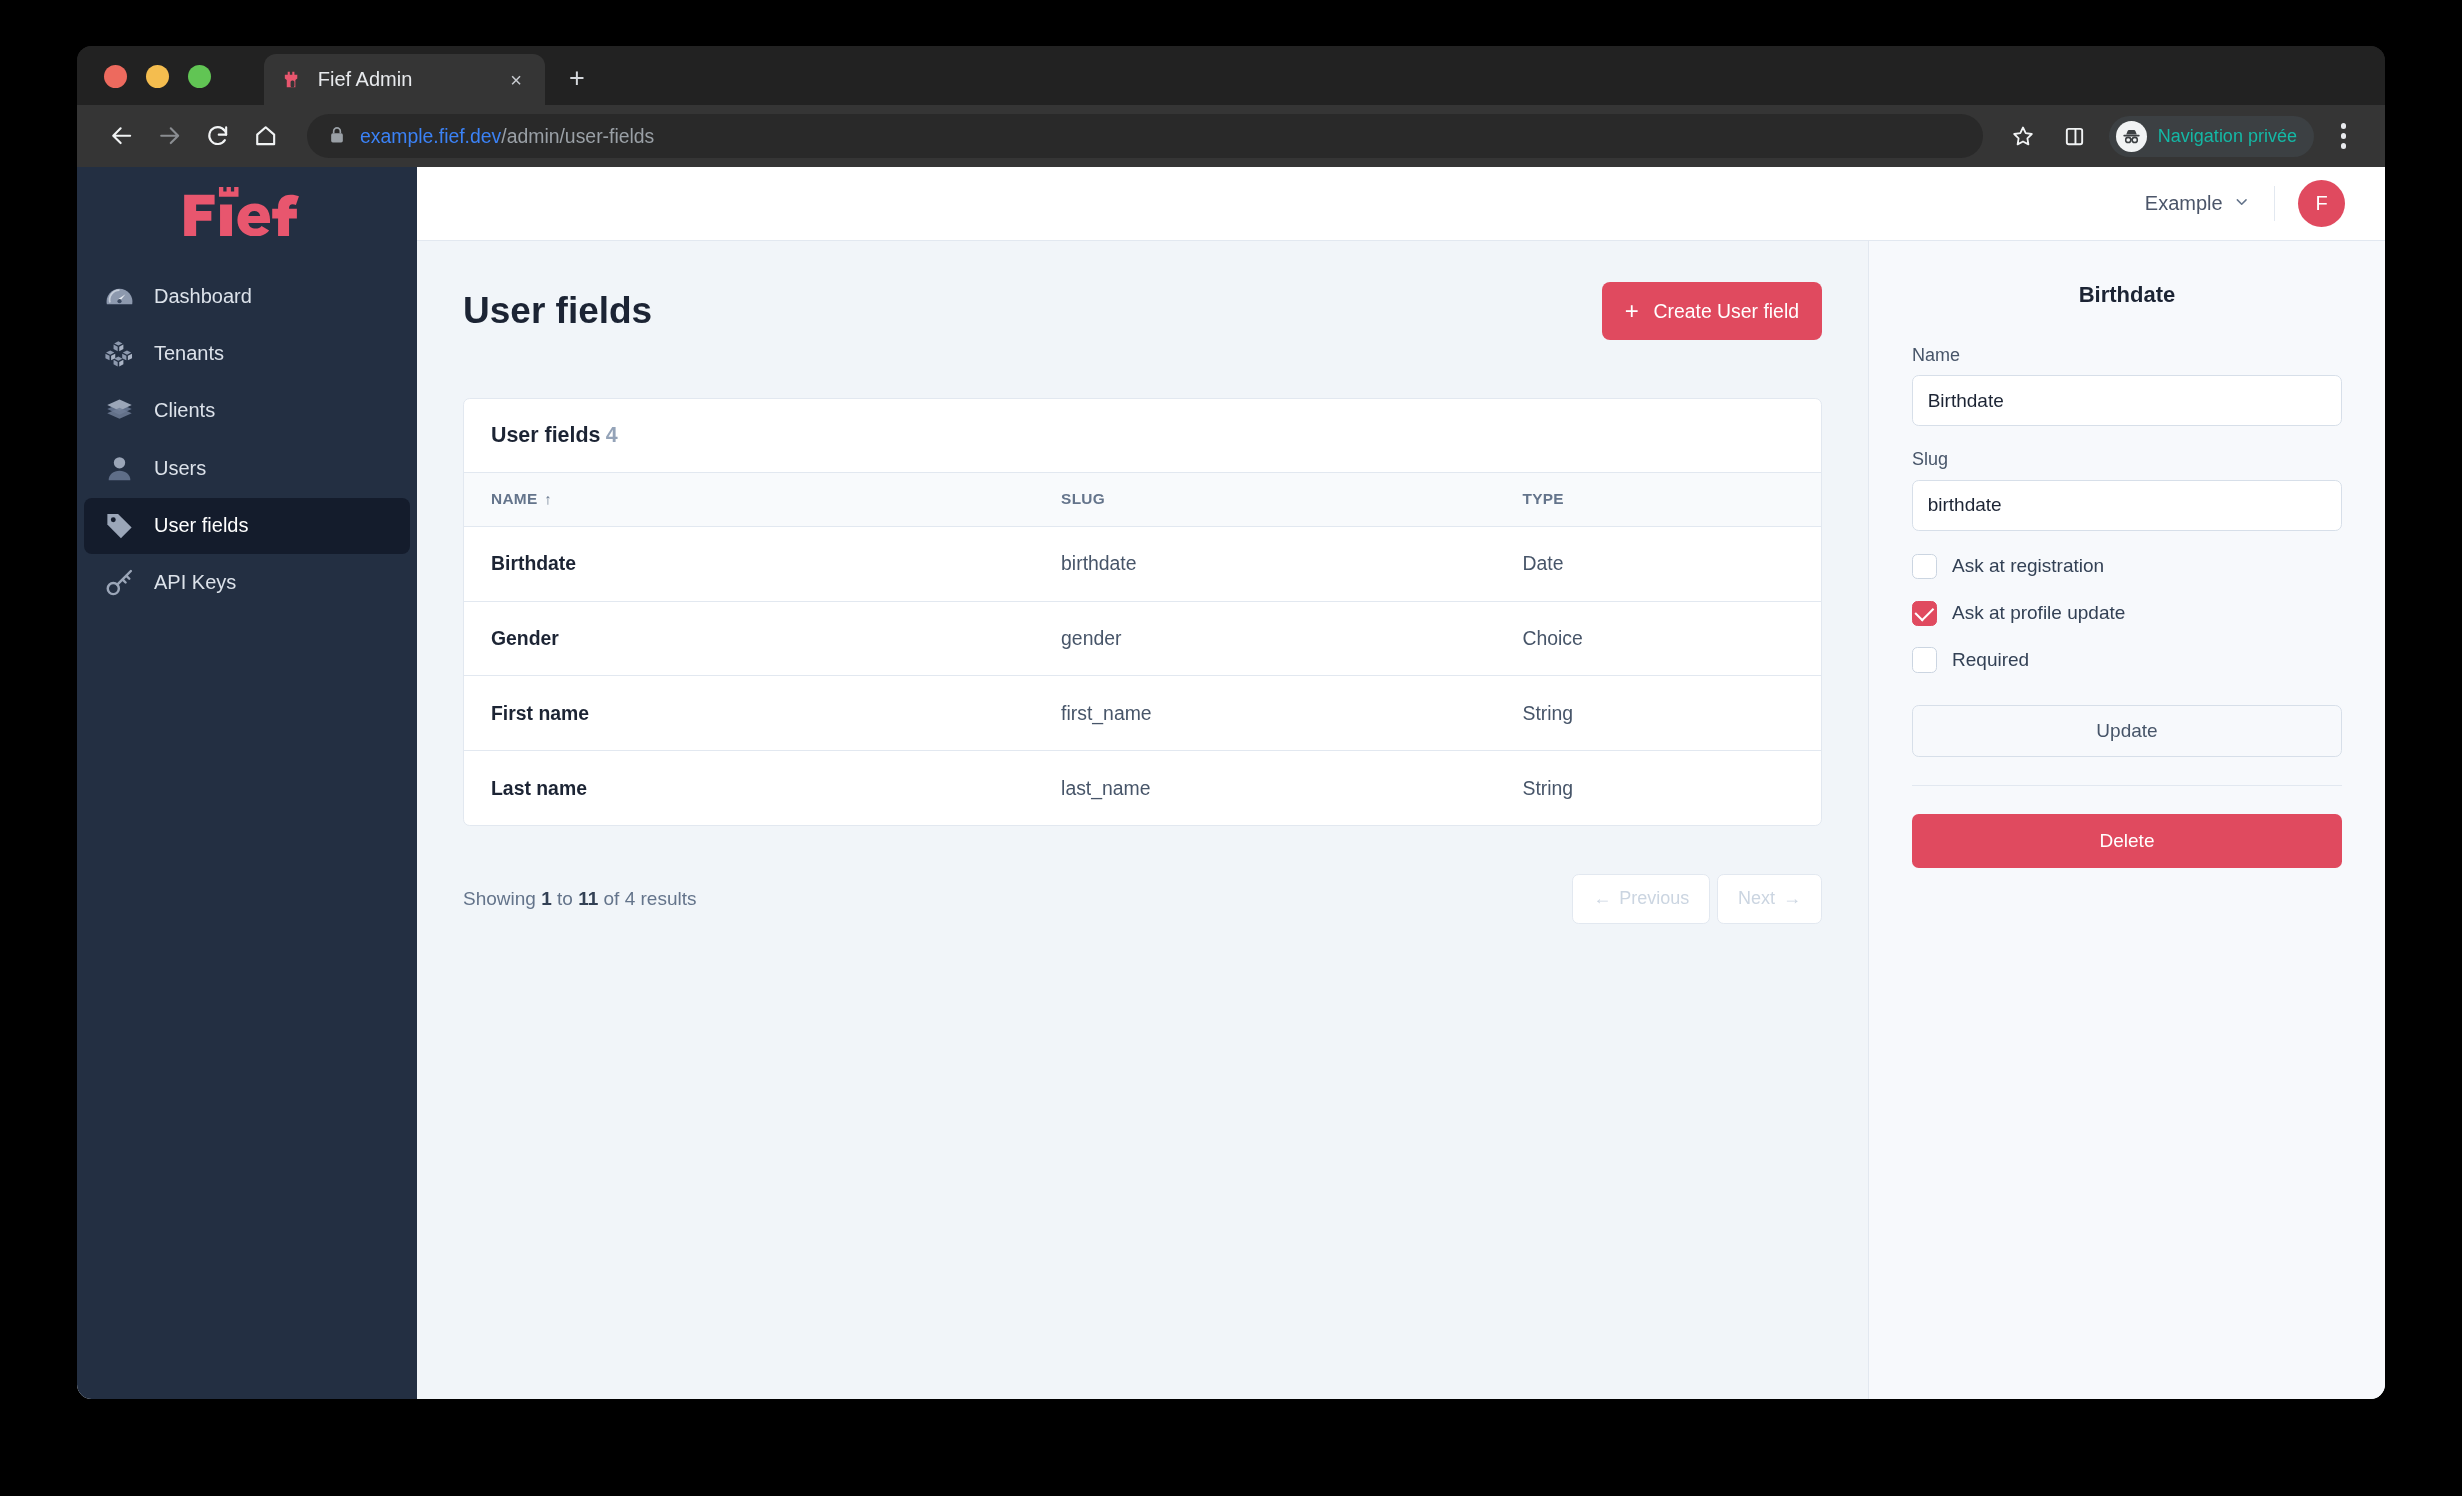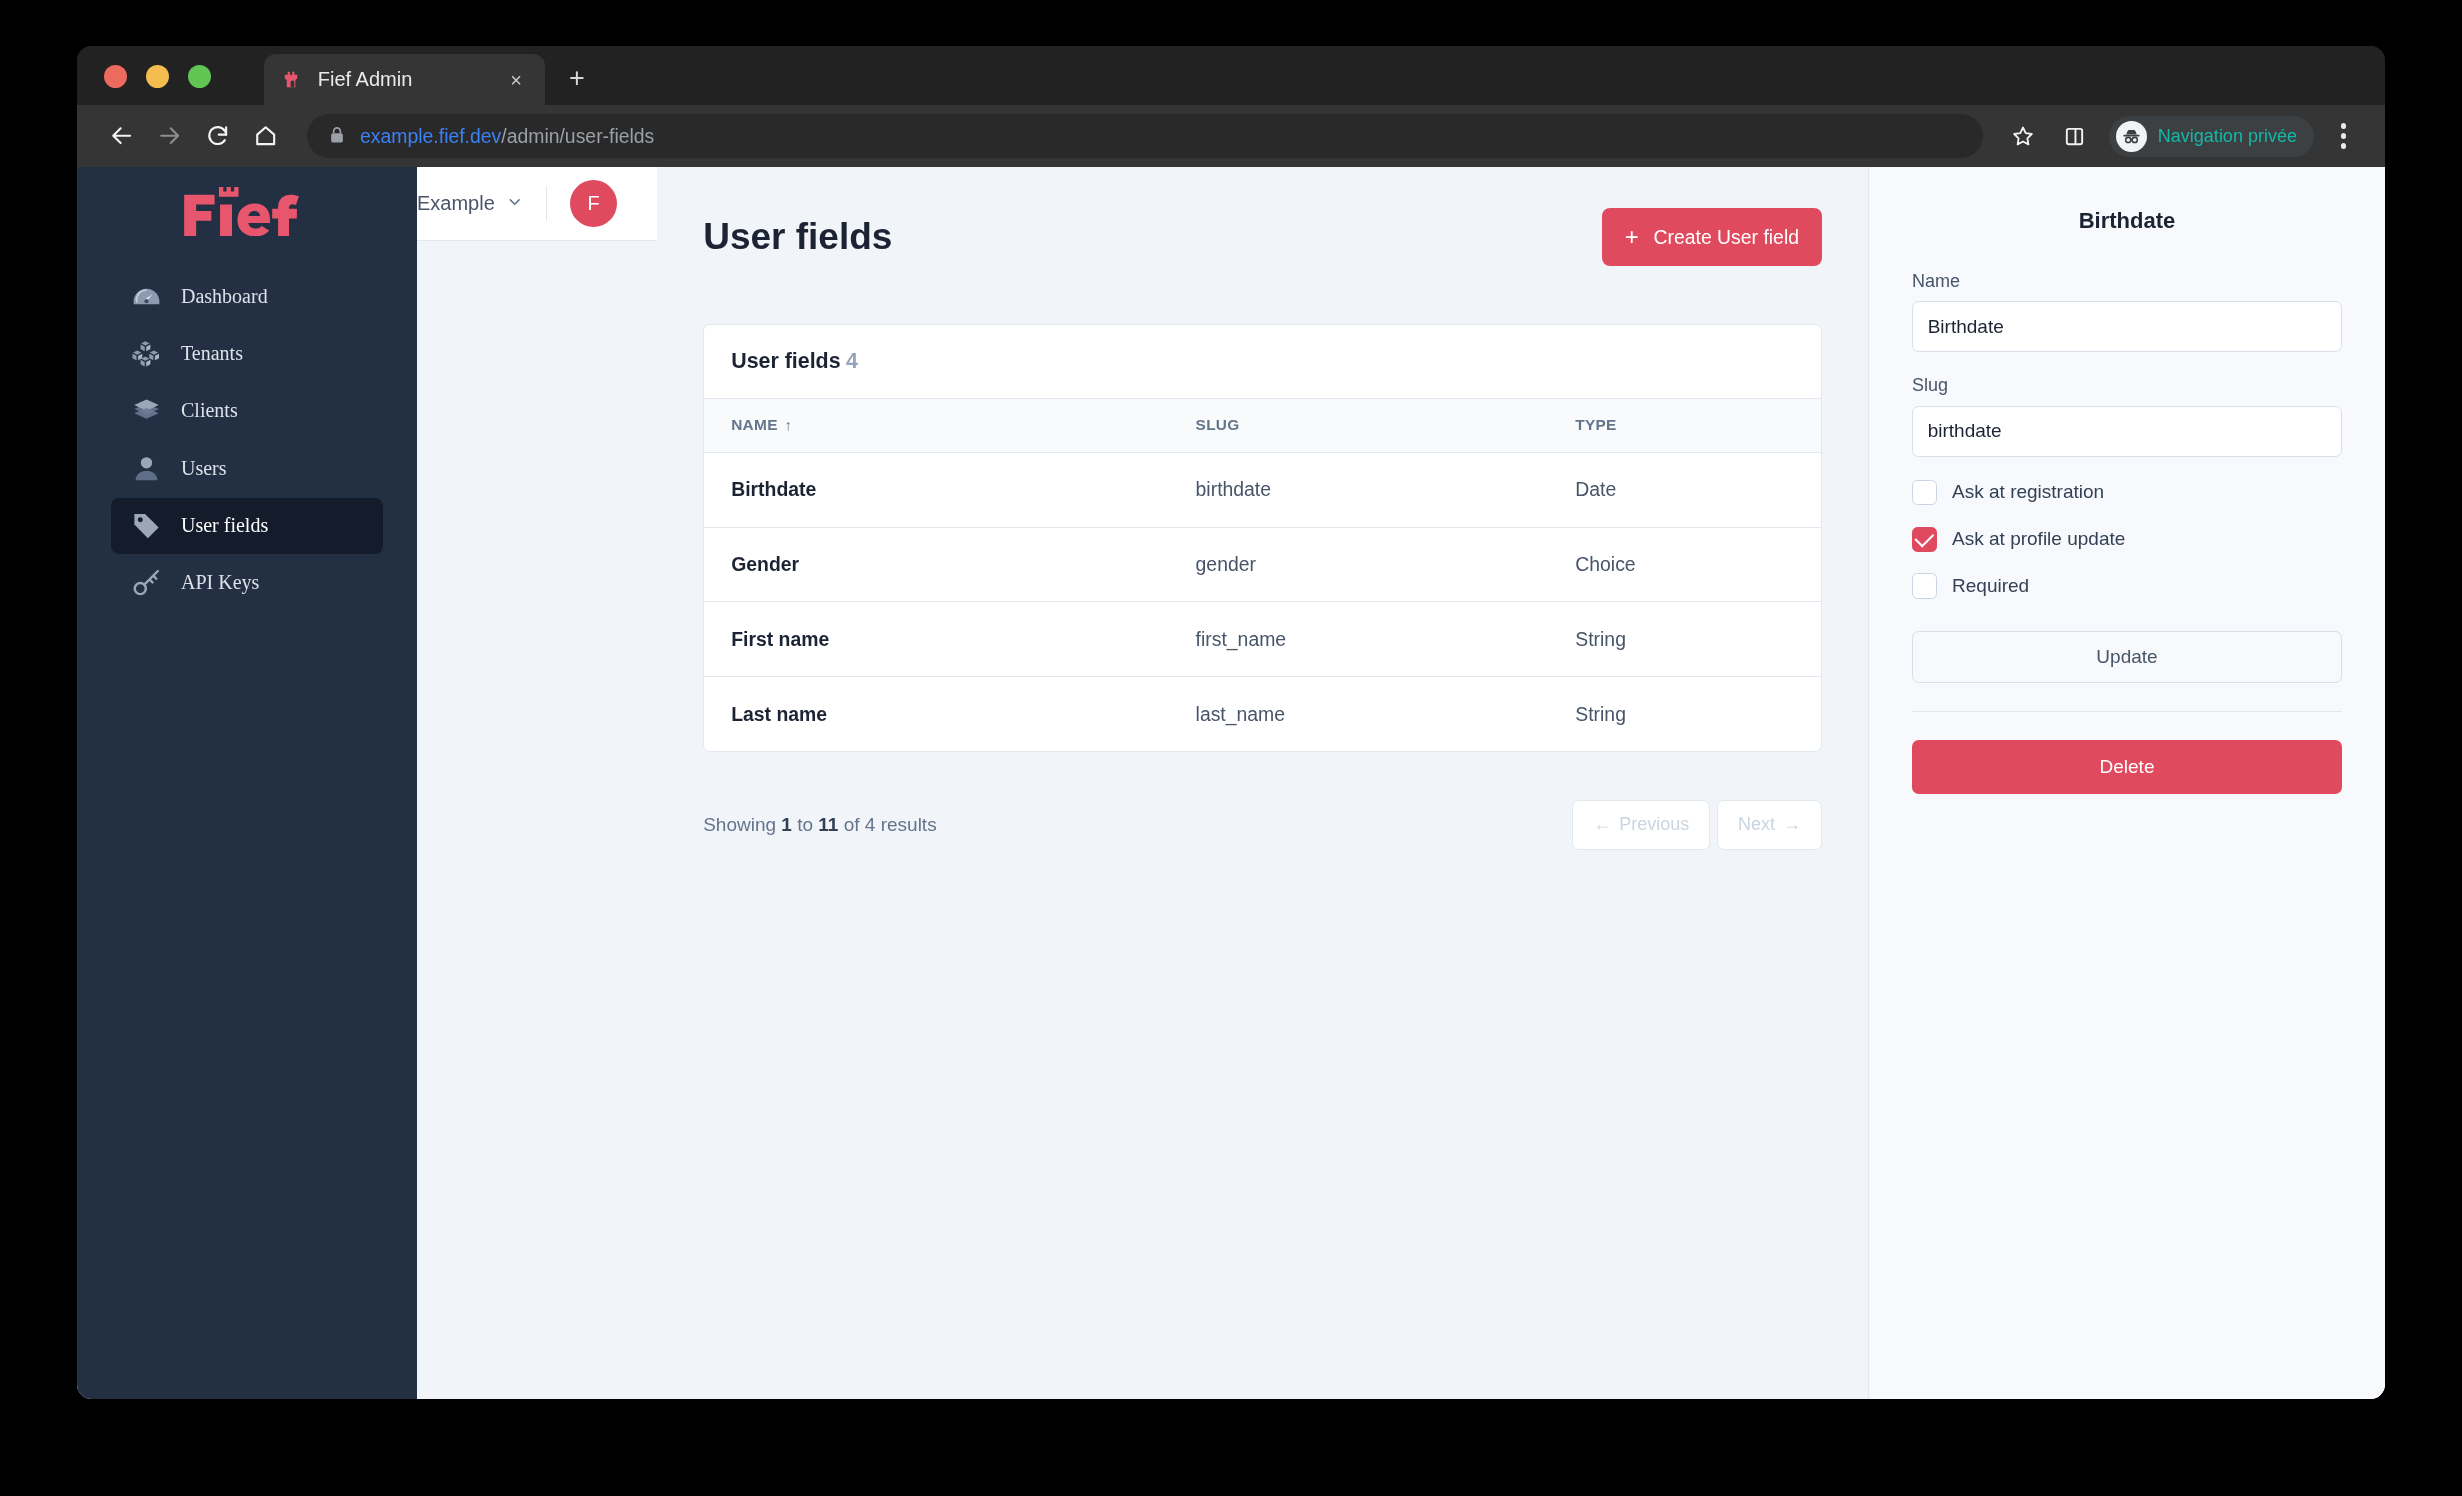--- a/index.html
+++ b/index.html
@@ -156,40 +156,40 @@
     flex-shrink: 0;
     padding-top: 0;
   }
   .logo-area {
     height: 88px;
     display: flex;
     align-items: center;
     justify-content: center;
   }
   .logo-svg { height: 50px; }
-  .nav-list { margin-top: 13.4px; padding: 0 34px; font-family: Liberation Serif, serif; }
+  .nav-list { margin-top: 13.4px; padding: 0 7px; }
   .nav-item {
     display: flex;
     align-items: center;
     gap: 19px;
     height: 56px;
     padding: 0 19px;
     border-radius: 8px;
     margin-bottom: 1.3px;
   }
   .nav-item.active { background: #141C2C; }
   .nav-icon { width: 32px; height: 32px; flex-shrink: 0; display: flex; align-items: center; justify-content: center; }
   .nav-label { color: #DCE2EA; font-size: 20px; white-space: nowrap; }
   .nav-item.active .nav-label { color: #FFFFFF; }
 
   
   .content-col {
     flex: 1;
     display: flex;
-    flex-direction: row;
+    flex-direction: column;
     min-width: 0;
   }
   .app-header {
     height: 74px;
     background: #FFFFFF;
     border-bottom: 0.7px solid #E2E8F0;
     display: flex;
     align-items: center;
     justify-content: flex-end;
     padding-right: 40px;

